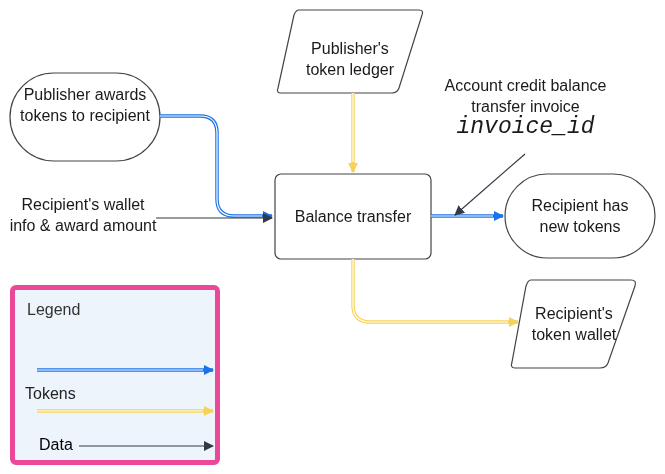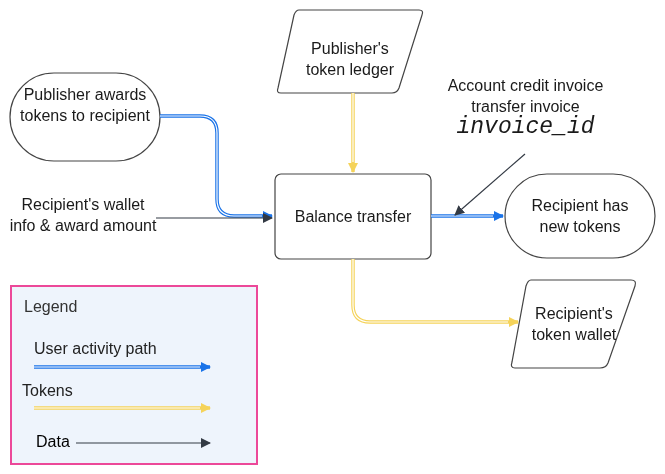--- a/index.html
+++ b/index.html
@@ -2,22 +2,22 @@
 <html><head>
 <meta charset="utf-8">
 <style>
   html, body { margin: 0; padding: 0; background: #ffffff; }
   body { width: 665px; height: 474px; position: relative; overflow: hidden;
          font-family: "Liberation Sans", sans-serif; color: #1a1a1a; }
   svg { position: absolute; left: 0; top: 0; }
   .lbl { position: absolute; text-align: center; font-size: 16px; line-height: 21px;
          display: flex; align-items: center; justify-content: center; }
   .mono { font-family: "Liberation Mono", monospace; font-style: italic; font-size: 23px; }
-  .legend-box { position: absolute; left: 10px; top: 285px; width: 248px; height: 180px;
-                background: #eef4fc; border: 2px solid #ec4899; border-radius: 0; box-sizing: border-box; }
+  .legend-box { position: absolute; left: 10px; top: 285px; width: 210px; height: 180px;
+                background: #eef4fc; border: 5px solid #ec4899; border-radius: 6px; box-sizing: border-box; }
   .legend-text { position: absolute; font-size: 16px; color: #222; }
 </style>
 </head>
 <body>
 
 <svg width="665" height="474">
   <defs>
     <marker id="mBlue" markerWidth="10" markerHeight="10" refX="9" refY="5" orient="auto" markerUnits="userSpaceOnUse">
       <path d="M0,0 L10,5 L0,10 z" fill="#1a73e8"></path>
     </marker>
@@ -54,28 +54,27 @@
 
 <div class="lbl" style="left:10px;top:73px;width:150px;height:64px;">Publisher awards tokens to recipient</div>
 <div class="lbl" style="left:290px;top:17px;width:120px;height:83px;">Publisher's token ledger</div>
 <div class="lbl" style="left:275px;top:174px;width:156px;height:85px;">Balance transfer</div>
 <div class="lbl" style="left:515px;top:174px;width:130px;height:84px;">Recipient has new tokens</div>
 <div class="lbl" style="left:522px;top:280px;width:104px;height:88px;">Recipient's token wallet</div>
 
 <div class="lbl" style="left:8px;top:182px;width:150px;height:66px;">Recipient's wallet info &amp; award amount</div>
 
 <div style="position:absolute;left:418px;top:75px;width:215px;text-align:center;font-size:16px;line-height:21px;">
-  <div>Account credit invoice</div>
+  <div>Account credit balance</div>
   <div>transfer invoice</div>
   <div class="mono">invoice_id</div>
 </div>
 
 <div class="legend-box">
   <div class="legend-text" style="left:12px;top:11px;color:#333;">Legend</div>
-  <div class="legend-text" style="left:22px;top:53px;">User activity path</div>
   <svg width="210" height="180" style="left:0;top:0;">
     <line x1="22" y1="80" x2="198" y2="80" stroke="#1a73e8" stroke-width="3.5" marker-end="url(#mBlue)"></line>
     <line x1="22" y1="80" x2="188" y2="80" stroke="#ffffff" stroke-width="1.2"></line>
     <line x1="22" y1="121" x2="198" y2="121" stroke="#f5d35a" stroke-width="3.5" marker-end="url(#mYellow)"></line>
     <line x1="22" y1="121" x2="188" y2="121" stroke="#ffffff" stroke-width="1.2"></line>
     <line x1="64" y1="156" x2="198" y2="156" stroke="#333a44" stroke-width="1.2" marker-end="url(#mDark)"></line>
   </svg>
   <div class="legend-text" style="left:10px;top:95px;">Tokens</div>
   <div class="legend-text" style="left:24px;top:146px;color:#000000;">Data</div>
 </div>

